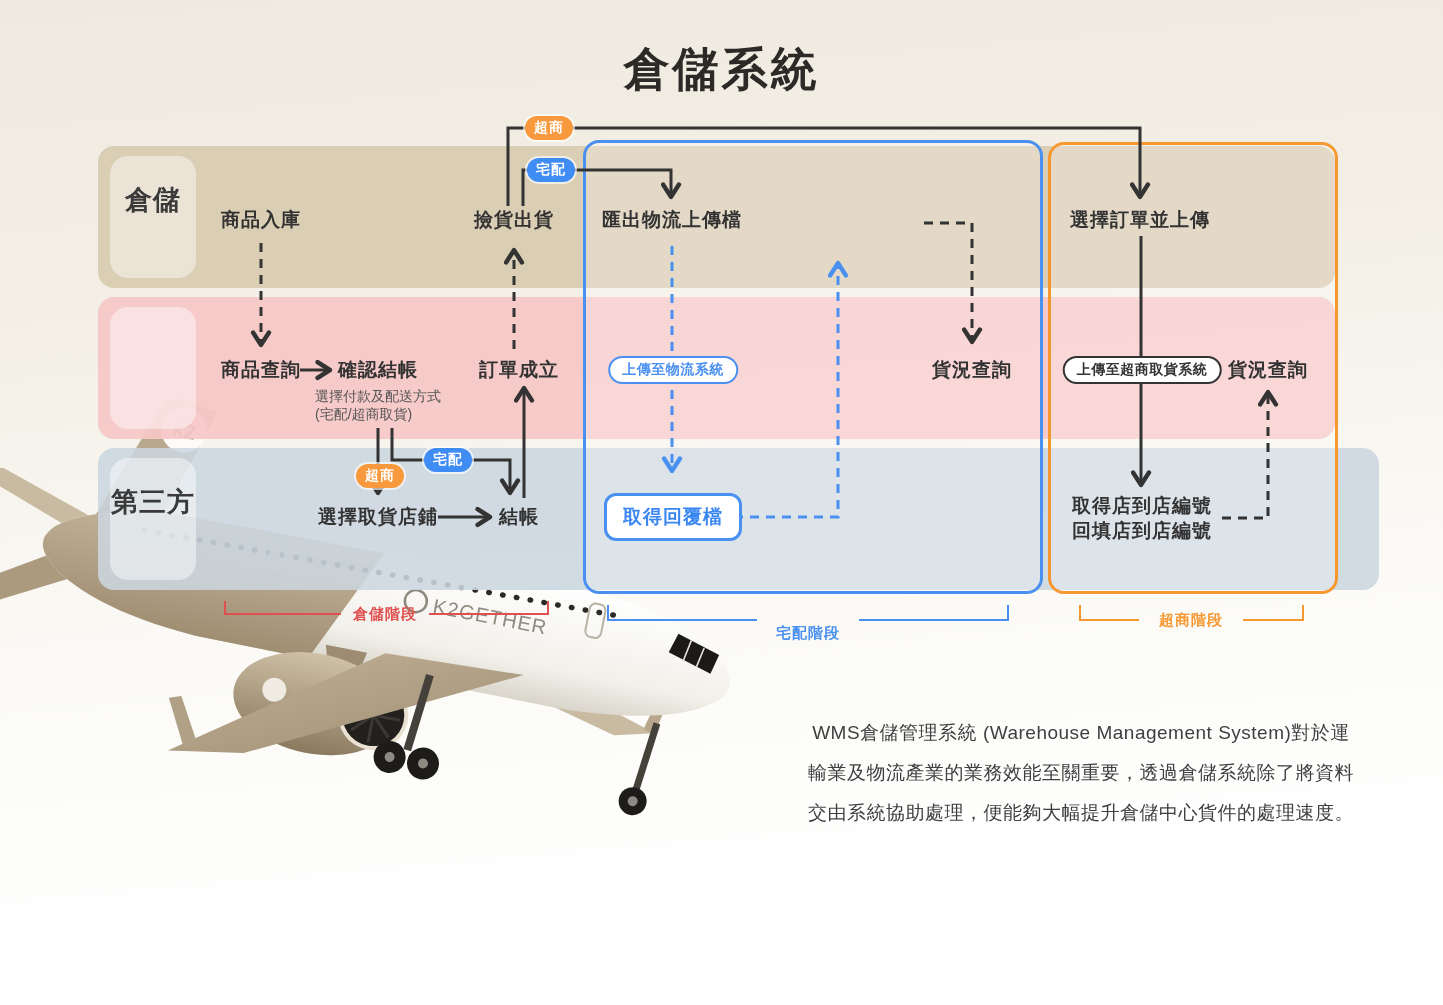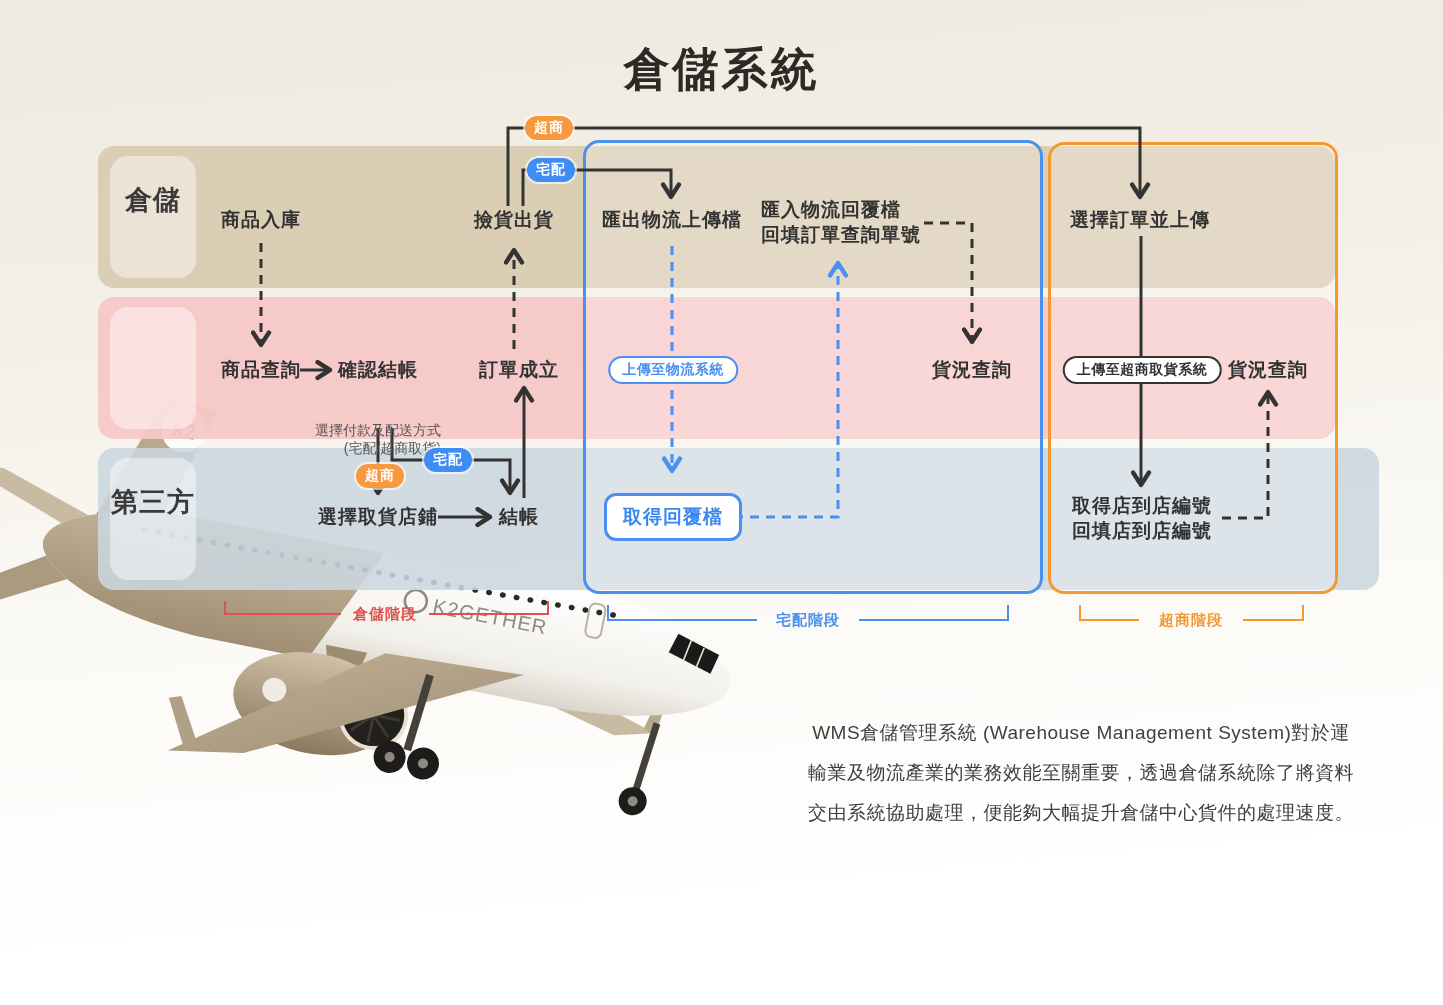--- a/index.html
+++ b/index.html
@@ -29,21 +29,21 @@
   .phase-box{position:absolute;border-radius:16px;z-index:3;background:rgba(255,255,255,.24);}
   .box-home{left:583px;top:140px;width:454px;height:448px;border:3px solid #4a90f0;}
   .box-cvs{left:1048px;top:142px;width:284px;height:446px;border:3px solid #f6982f;}
   
   .overlay{position:absolute;left:0;top:0;z-index:4;}
   
   .node{position:absolute;transform:translate(-50%,-50%);z-index:5;white-space:nowrap;
         font-size:19px;font-weight:800;color:#333;letter-spacing:1px;text-align:left;}
   .node.two-line{line-height:25px;}
   .subnote{position:absolute;transform:translate(-50%,0);z-index:5;white-space:nowrap;
-        font-size:14px;font-weight:400;color:#555;text-align:right;line-height:18px;margin-top:34px;}
+        font-size:14px;font-weight:400;color:#555;text-align:left;line-height:18px;}
   .badge{
     position:absolute;transform:translate(-50%,-50%);z-index:6;
     padding:3px 9px;border-radius:999px;font-size:14px;font-weight:800;color:#fff;
     letter-spacing:1px;box-shadow:0 0 0 2px rgba(255,255,255,.65);white-space:nowrap;
   }
   .badge-cvs{background:#f7993c;}
   .badge-home{background:#3f8cf5;}
   .pill{
     position:absolute;transform:translate(-50%,-50%);z-index:6;white-space:nowrap;
     background:#fff;border-radius:999px;padding:3px 12px;font-size:14px;font-weight:700;letter-spacing:.5px;
@@ -51,21 +51,21 @@
   .pill-blue{border:2px solid #4a90f0;color:#4a90f0;}
   .pill-dark{border:2px solid #333;color:#333;}
   .reply-box{
     position:absolute;transform:translate(-50%,-50%);z-index:6;white-space:nowrap;
     background:#fff;border:3px solid #4a90f0;border-radius:12px;padding:8px 16px;
     font-size:19px;font-weight:800;color:#3b87f2;letter-spacing:1px;
   }
   .phase-label{position:absolute;transform:translate(-50%,-50%);z-index:6;
     font-size:15px;font-weight:800;letter-spacing:1px;white-space:nowrap;}
   .phase-red{color:#e0504f;}
-  .phase-blue{color:#4a90f0;}
+  .phase-blue{color:#4a90f0;margin-top:13px;}
   .phase-orange{color:#f6982f;}
   .description{
     position:absolute;left:805px;top:694px;width:552px;z-index:5;
     font-size:19px;line-height:40px;color:#3f3f3f;letter-spacing:.5px;text-align:center;
   }
   .plane{position:absolute;left:-25px;top:398px;width:800px;height:470px;z-index:1;
     transform:rotate(11deg);transform-origin:42% 42%;}
 </style>
 </head>
 <body>
@@ -189,24 +189,20 @@
     <g stroke-width="2" fill="none">
       <path stroke="#e0504f" d="M225 601 L225 614 L341 614 M429 614 L548 614 L548 601"></path>
       <path stroke="#4a90f0" d="M608 605 L608 620 L757 620 M859 620 L1008 620 L1008 605"></path>
       <path stroke="#f6982f" d="M1080 605 L1080 620 L1139 620 M1243 620 L1303 620 L1303 605"></path>
     </g>
   </svg>
 
   <div class="node" style="left:261px;top:220px">商品入庫</div>
   <div class="node" style="left:514px;top:220px">撿貨出貨</div>
   <div class="node" style="left:672px;top:220px">匯出物流上傳檔</div>
-  <div class="node two-line" style="left:841px;top:222px">
-    <div>匯入物流回覆檔</div>
-    <div>回填訂單查詢單號</div>
-  </div>
   <div class="node" style="left:1140px;top:220px">選擇訂單並上傳</div>
 
   <div class="node" style="left:261px;top:370px">商品查詢</div>
   <div class="node" style="left:378px;top:370px">確認結帳</div>
   <div class="subnote" style="left:378px;top:387px">
     <div>選擇付款及配送方式</div>
     <div>(宅配/超商取貨)</div>
   </div>
   <div class="node" style="left:519px;top:370px">訂單成立</div>
   <div class="pill pill-blue" style="left:673px;top:370px">上傳至物流系統</div>

